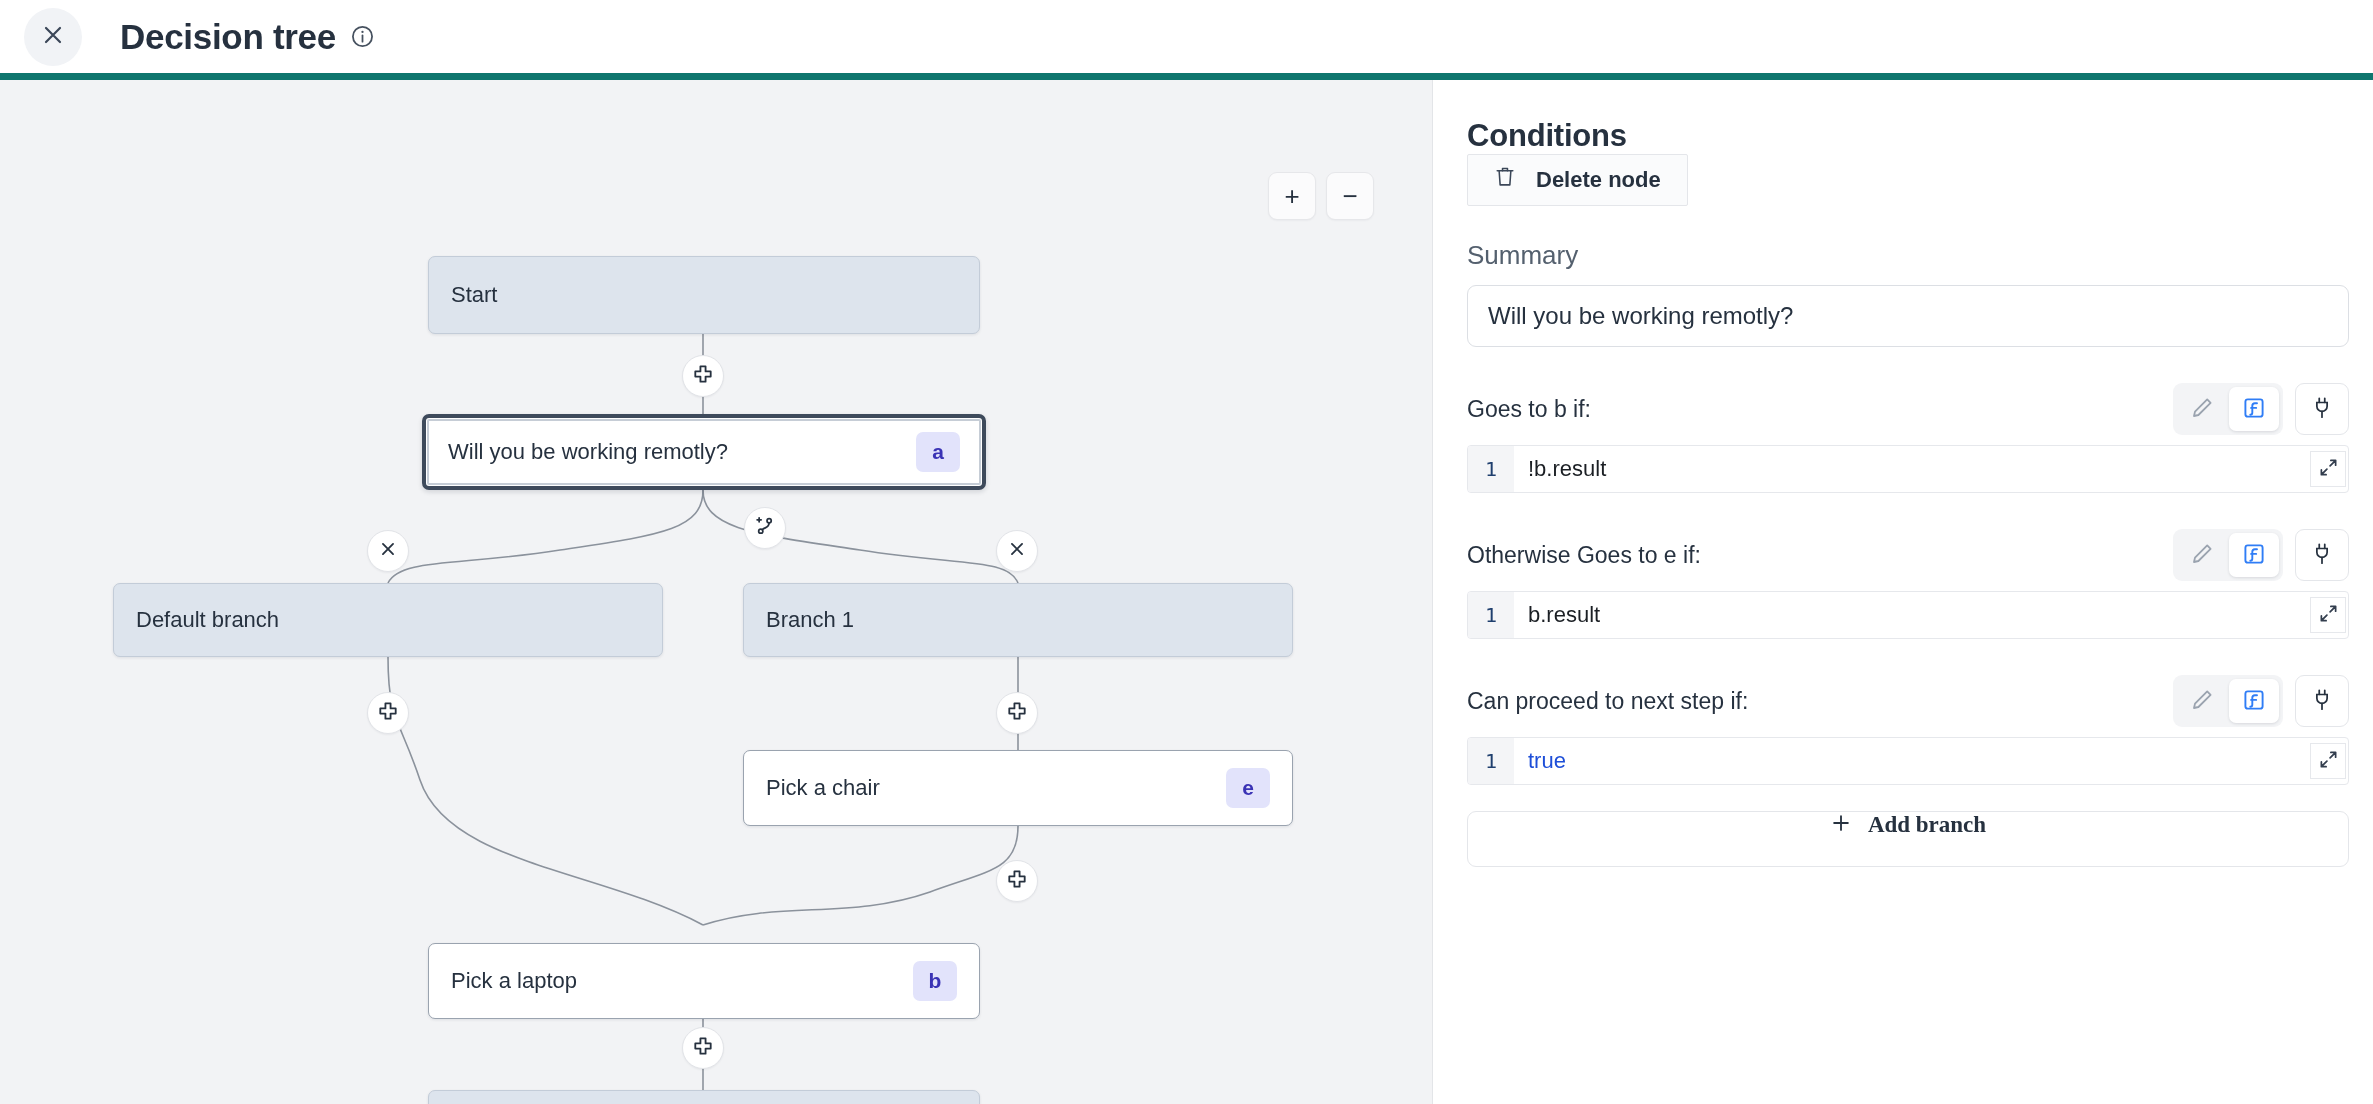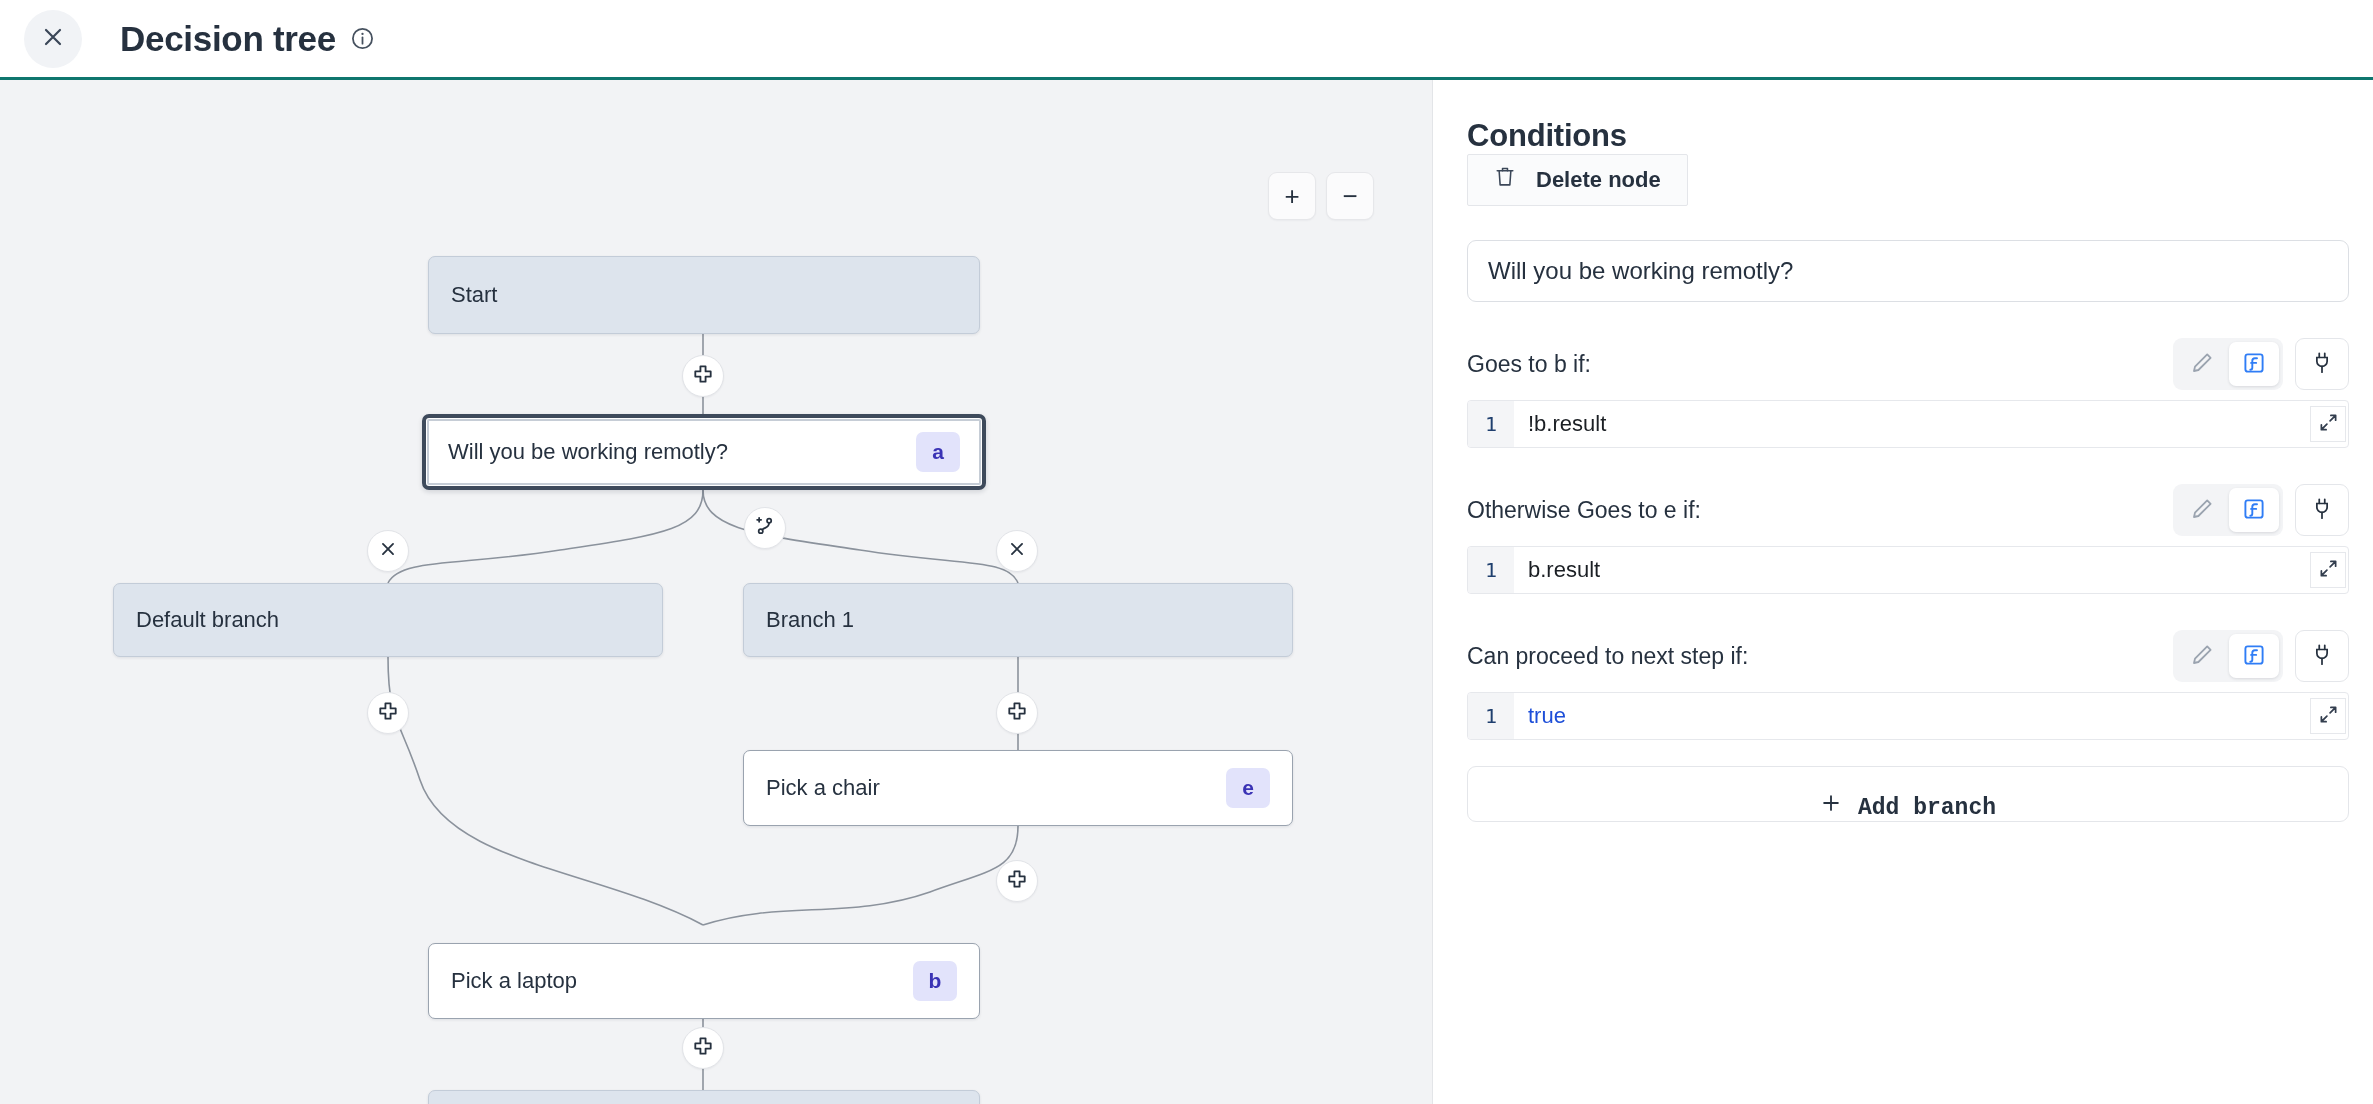--- a/index.html
+++ b/index.html
@@ -13,21 +13,21 @@
     overflow: hidden;
   }
 
   
   .app-header {
     height: 80px;
     display: flex;
     align-items: center;
     padding: 0 0 0 24px;
     background: #ffffff;
-    border-bottom: 3px solid #0f766e;
+    border-bottom: 7px solid #0f766e;
     position: relative;
     z-index: 5;
   }
   .close-btn {
     width: 58px; height: 58px;
     border-radius: 50%;
     background: #f1f3f6;
     border: none;
     display: flex; align-items: center; justify-content: center;
     cursor: pointer;
@@ -287,27 +287,27 @@
   }
   .expand-btn svg { width: 19px; height: 19px; }
 
   .add-branch-btn {
     width: 100%;
     margin-top: 26px;
     height: 56px;
     background: #ffffff;
     border: 1px solid #e4e6ea;
     border-radius: 9px;
-    display: flex; align-items: flex-end; justify-content: center;
+    display: flex; align-items: flex-start; justify-content: center;
     gap: 16px;
     font-size: 23px;
     font-weight: bold;
     color: #26313f;
     cursor: pointer;
-    font-family: Liberation Mono, monospace;
+    font-family: Liberation Serif, serif;
   }
   .add-branch-btn svg { width: 22px; height: 22px; }
 </style>
 </head>
 <body>
 
 <div class="app-header">
   <button class="close-btn">
     <span>
       <svg viewBox="0 0 24 24" fill="none" stroke="#3b4758" stroke-width="2.2" stroke-linecap="round">
@@ -465,20 +465,21 @@
           <svg viewBox="0 0 24 26" fill="none" stroke="#3b4758" stroke-width="1.7" stroke-linecap="round" stroke-linejoin="round">
             <path d="M3.5 6.2 h17"></path>
             <path d="M9.3 6.2 v-2.4 h5.4 v2.4"></path>
             <path d="M5.6 6.2 l1.1 15.4 h10.6 l1.1 -15.4"></path>
           </svg>
         </span>
         <span>Delete node</span>
       </button>
     </div>
 
+    <div class="field-label">Summary</div>
     <input class="summary-input" type="text" value="Will you be working remotly?" style="">
 
     
     <div class="cond-block">
       <div class="cond-row">
         <div class="cond-label">Goes to b if:</div>
         <div class="cond-tools">
           <div class="seg-group">
             <button class="seg-btn">
               <span>

